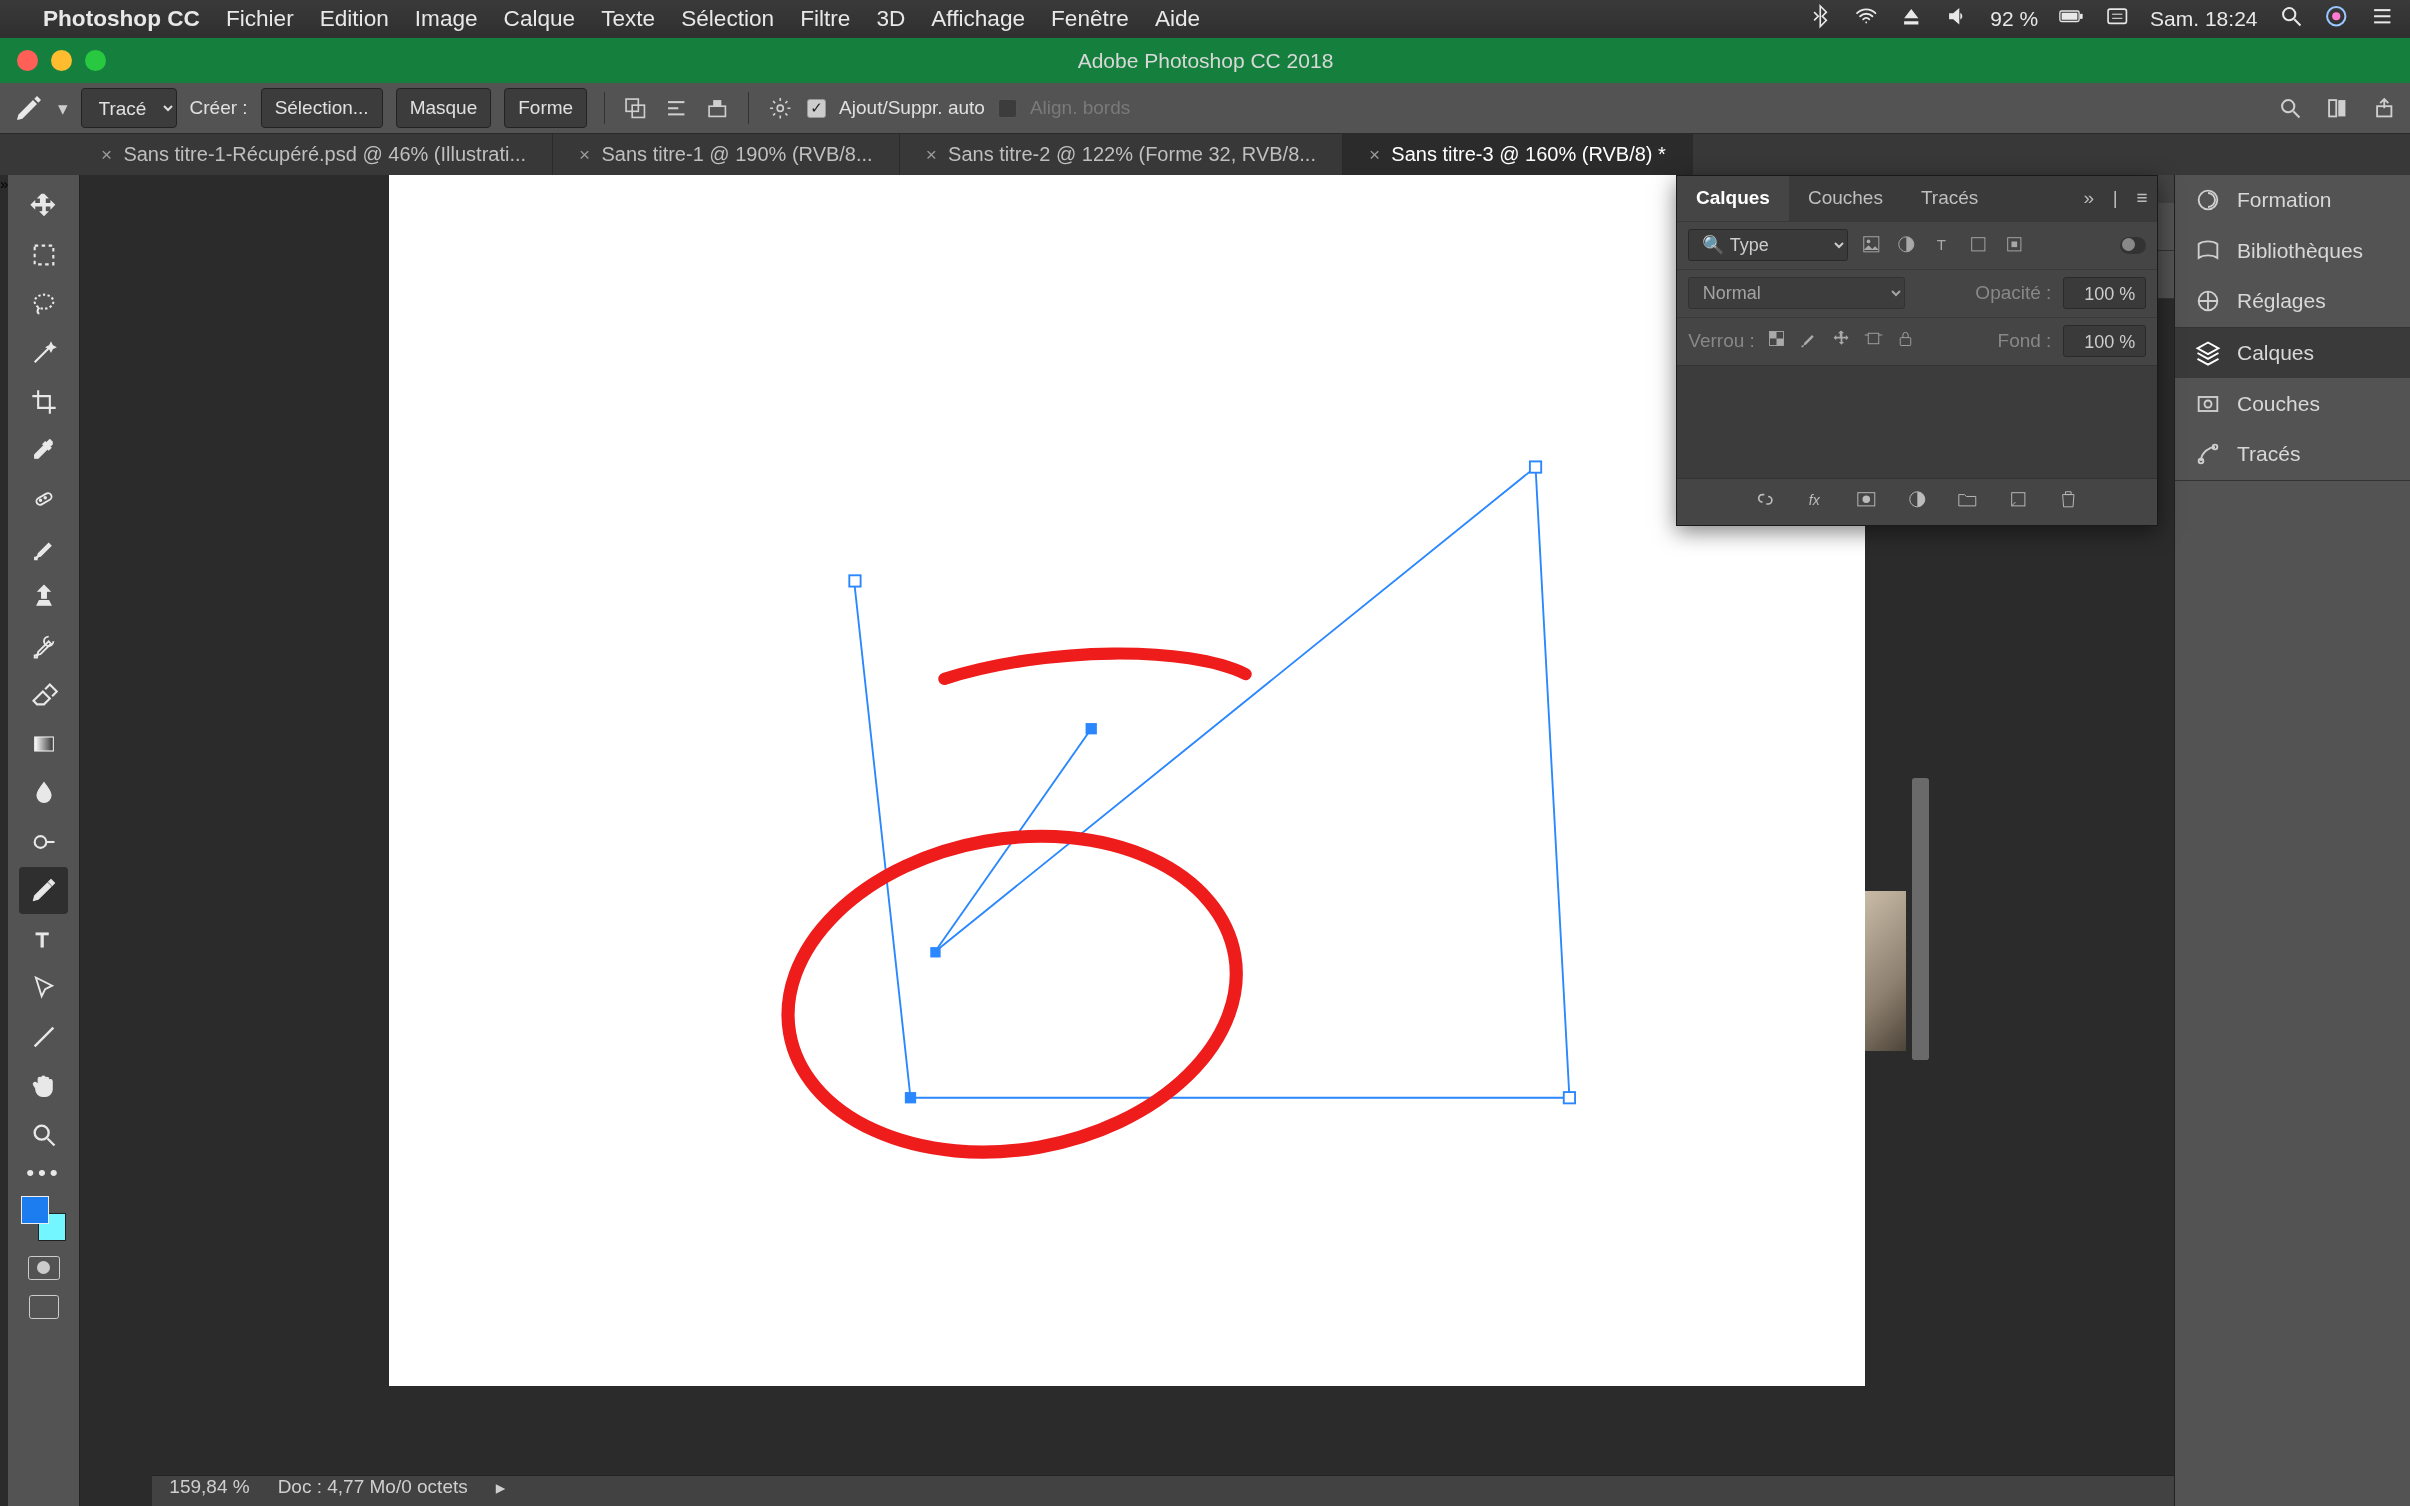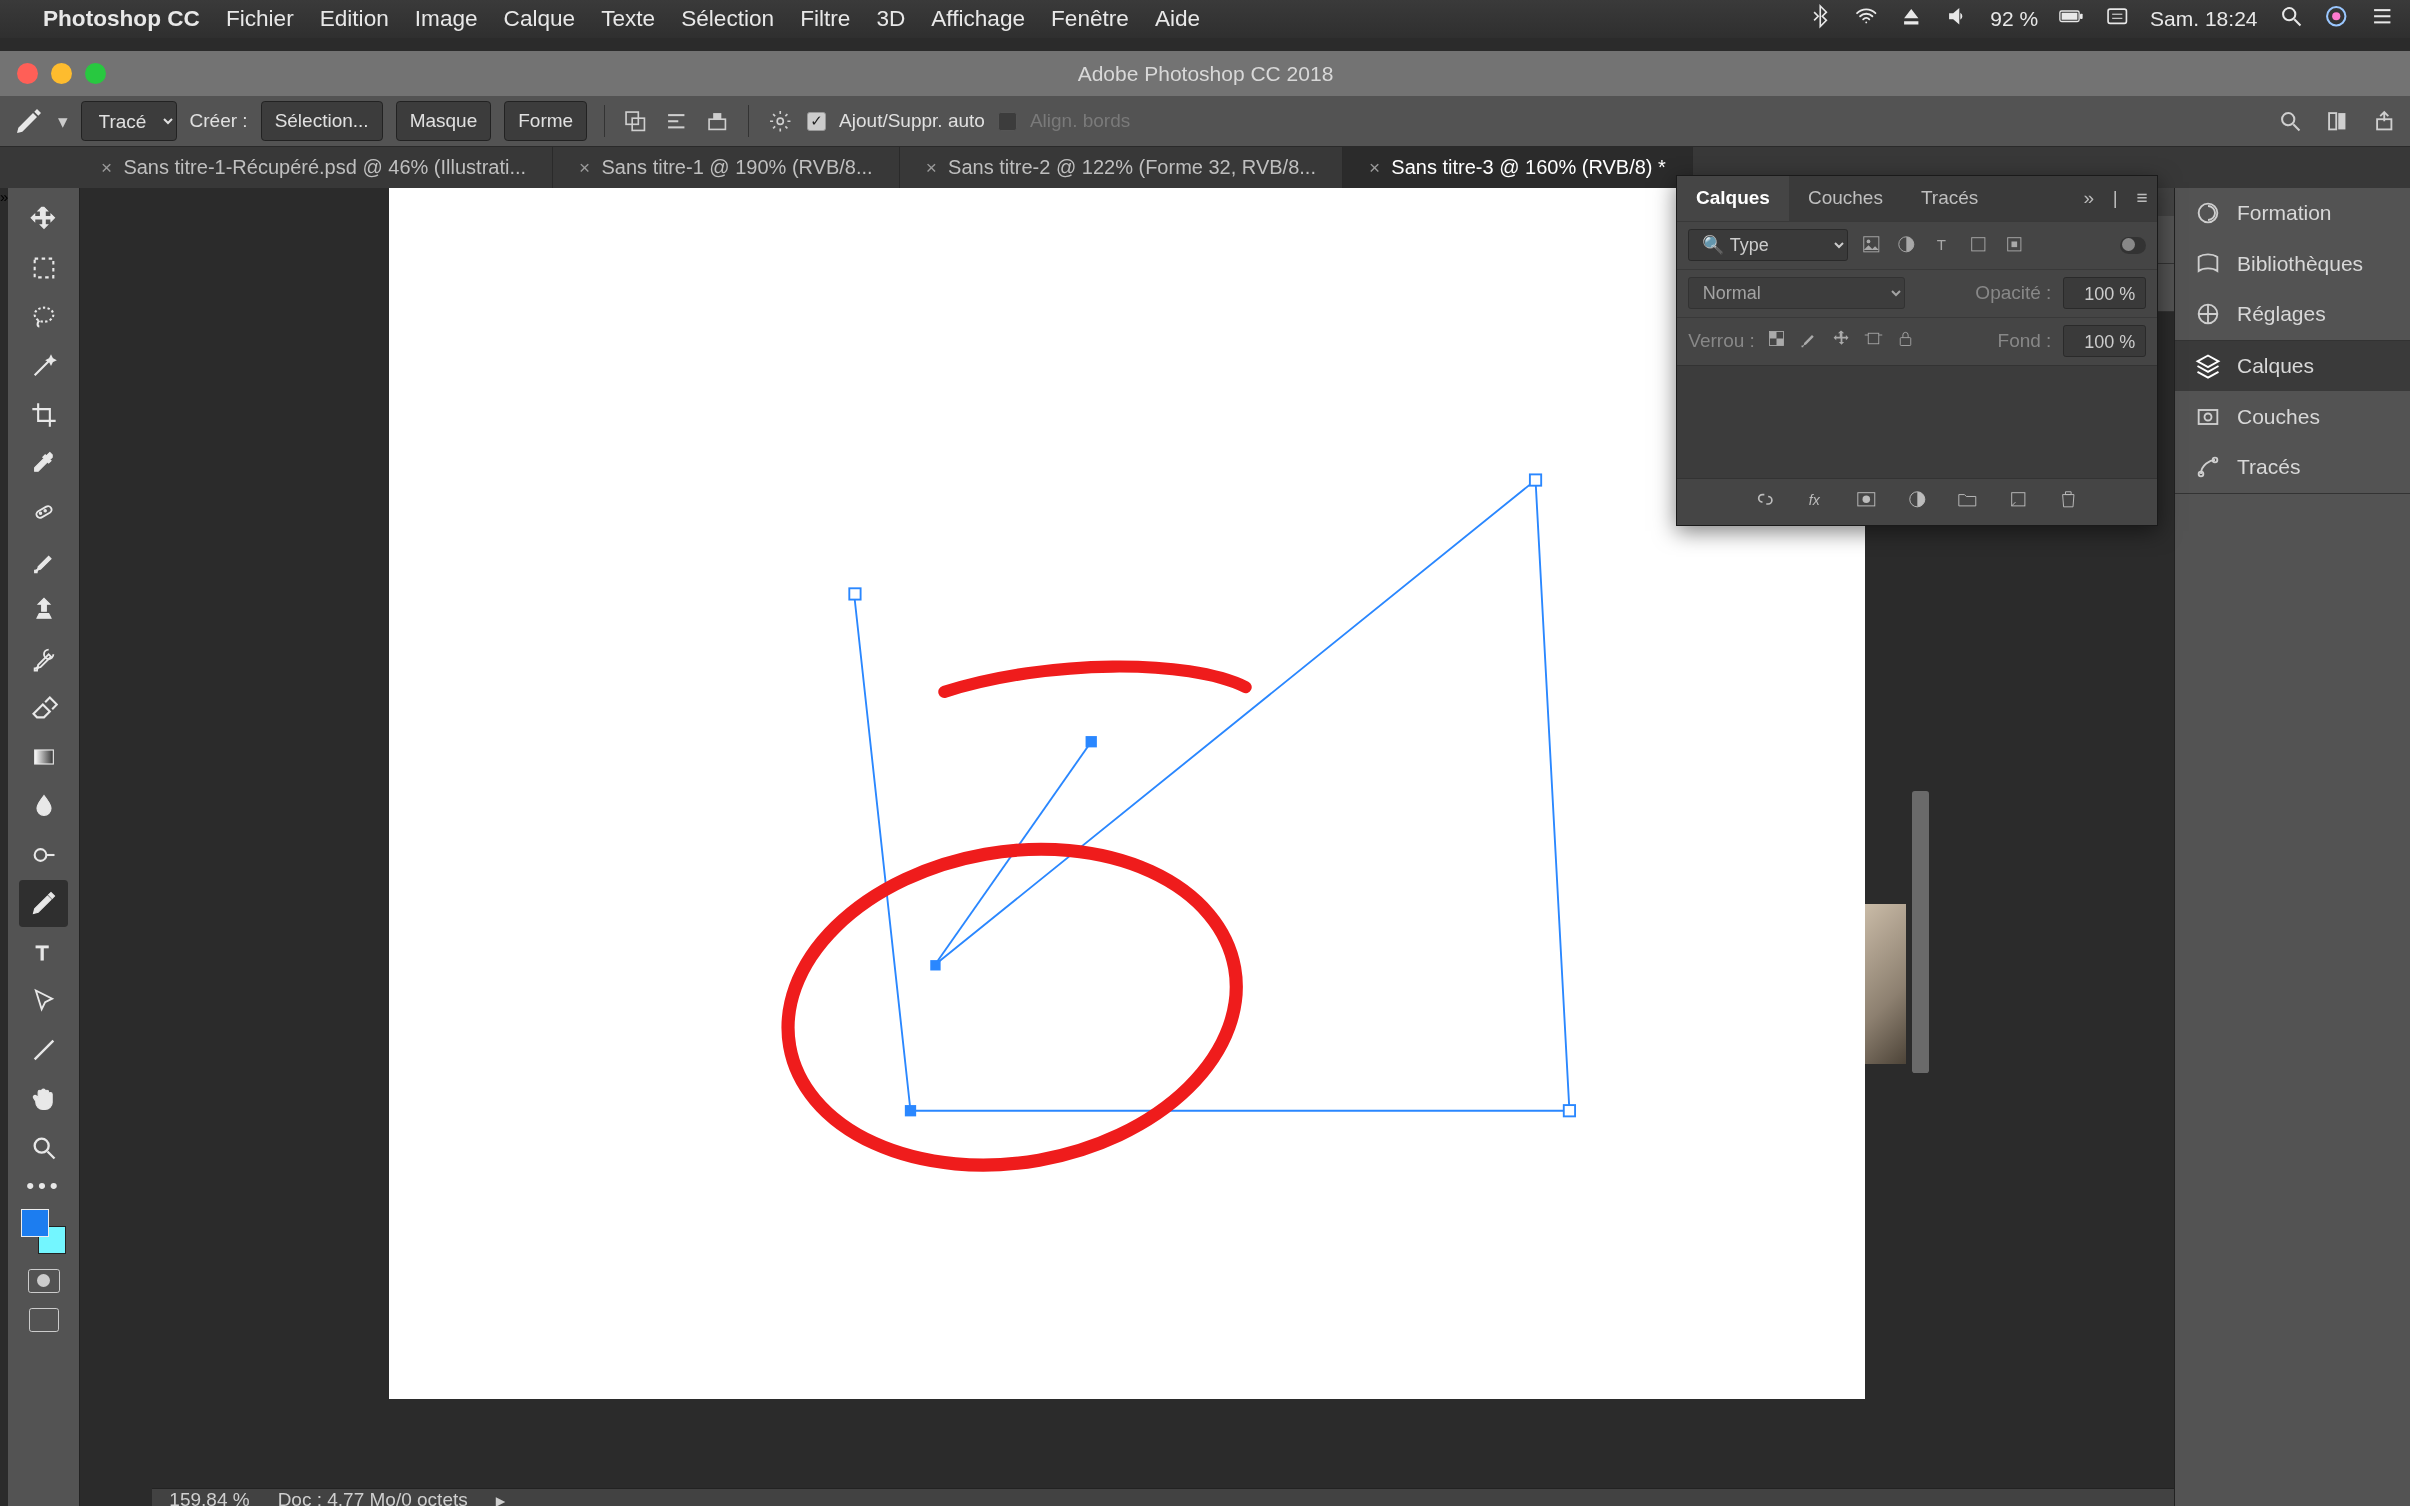--- a/index.html
+++ b/index.html
@@ -8,21 +8,21 @@
 
 .mac-menu-bar { height: 38px; background: linear-gradient(#3a3a3a,#2f2f2f); display: flex; align-items: center; padding: 8px 17px; color: #e8e8e8; font-size: 22.6px; gap: 26px; }
 .mac-menu-bar .apple { font-size: 26px; }
 .mac-menu-bar .app-name { font-weight: 700; }
 .mac-menu-bar .spacer { flex: 1; }
 .mac-menu-bar .right { display: flex; align-items: center; gap: 21px; font-size: 21px; }
 .mac-menu-bar .right .pct { font-size: 21px; }
 .mac-menu-bar .right svg { width: 24.5px; height: 24.5px; fill:#e8e8e8; }
 
 
-.win-title { height: 45px; background: #737373; display: flex; align-items: center; position: relative; margin-top: 13px; }
+.win-title { height: 45px; background: #15803d; display: flex; align-items: center; position: relative; }
 .traffic { display: flex; gap: 13px; margin-left: 17px; }
 .traffic span { width: 21px; height: 21px; border-radius: 50%; }
 .traffic .r{background:#ff5f57;} .traffic .y{background:#febc2e;} .traffic .g{background:#28c840;}
 .win-title .title { position:absolute; left:0; right:0; text-align:center; color:#d8d8d8; font-size:21px; }
 
 
 .options-bar { height: 51px; background: #535353; display:flex; align-items:center; padding:0 13px; gap:13px; color:#e0e0e0; font-size:19px; border-bottom:0.9px solid #2a2a2a;}
 .options-bar .pen-ico{width:32px;height:32px;}
 .options-bar select,.options-bar .btn{background:#3c3c3c;color:#e0e0e0;border:0.9px solid #222;border-radius:3.8px;padding:3.8px 13px;font-size:19px;height:40px;}
 .options-bar .lbl{color:#e0e0e0;}

